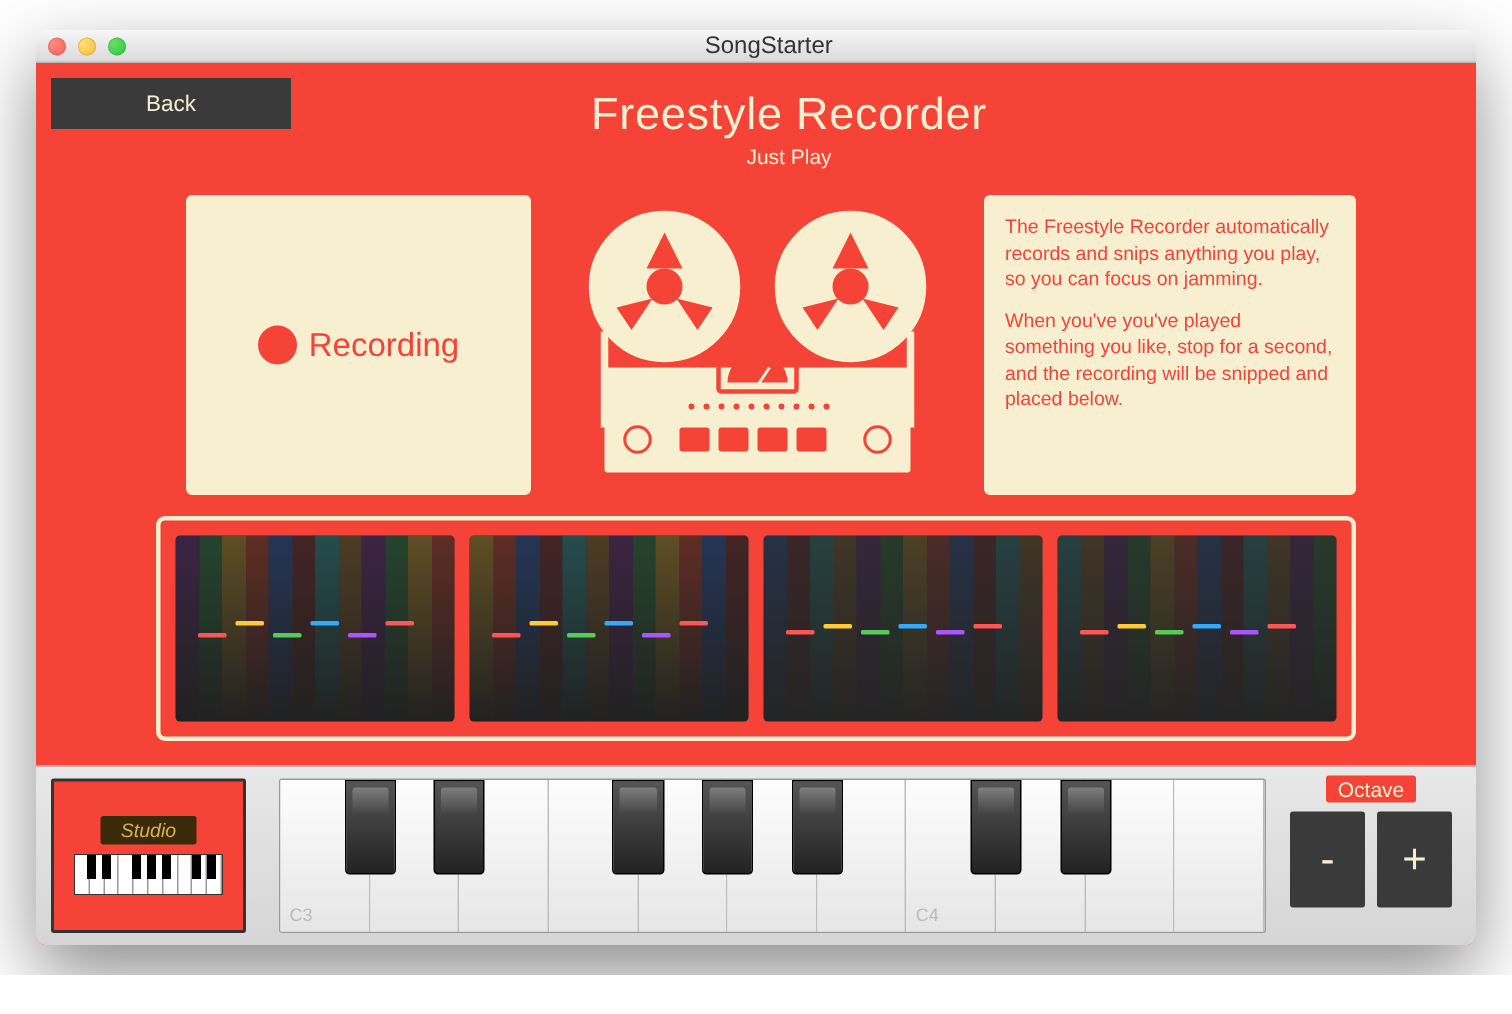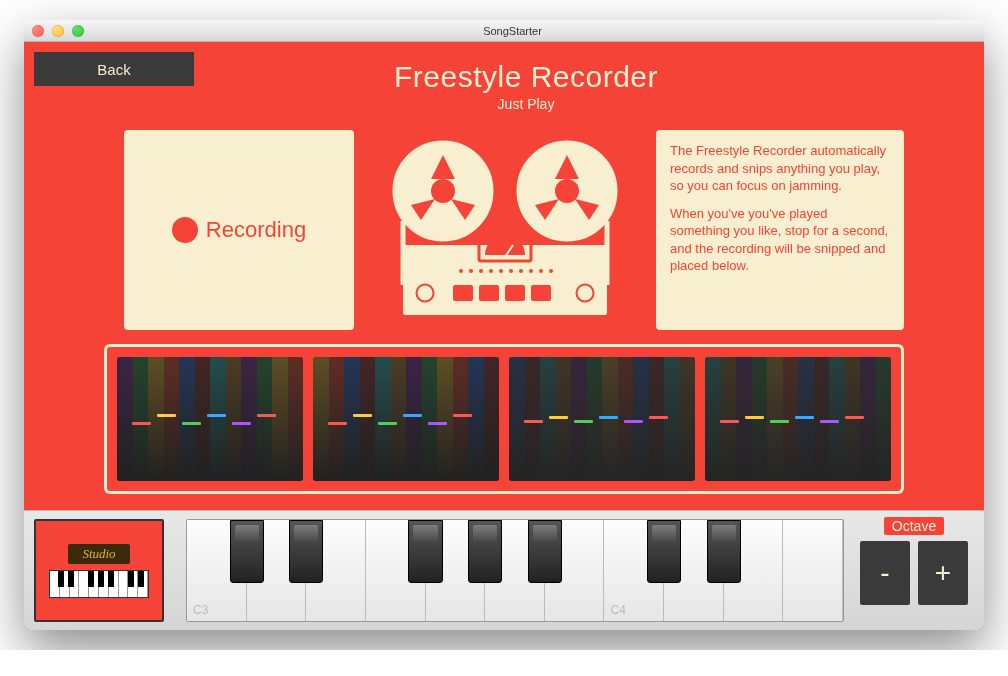--- a/index.html
+++ b/index.html
@@ -33,21 +33,21 @@
   }
   .tl-dot {
     width: 12px; height: 12px; border-radius: 50%;
     box-shadow: inset 0 0 1px rgba(0,0,0,0.4);
   }
   .tl-close { background: radial-gradient(circle at 30% 30%, #ff8b82, #ff5f56); }
   .tl-min   { background: radial-gradient(circle at 30% 30%, #ffe079, #ffbd2e); }
   .tl-max   { background: radial-gradient(circle at 30% 30%, #6bdd68, #27c93f); }
   .titlebar .title {
     position: absolute; left: 17px; right: 0; text-align: center;
-    font-size: 11px; color: #333;
+    font-size: 16px; color: #333;
   }
   .app {
     background: #F54437;
     width: 100%;
     height: 588px;
     position: relative;
     padding: 0;
   }
   
   .back-btn {
@@ -172,21 +172,21 @@
     flex-direction: column;
     align-items: center;
     justify-content: center;
     gap: 6px;
     cursor: pointer;
     padding: 6px;
   }
   .studio-tile .plaque {
     background: #3a2a0a;
     color: #d9b44a;
-    font-family: Liberation Serif, serif;
+    font-family: Liberation Sans, sans-serif;
     font-style: italic;
     font-size: 13px;
     padding: 2px 14px;
     border-radius: 2px;
   }
   .studio-tile .mini-keys {
     display: flex;
     border: 1px solid #333;
     background: #fff;
     height: 28px;

